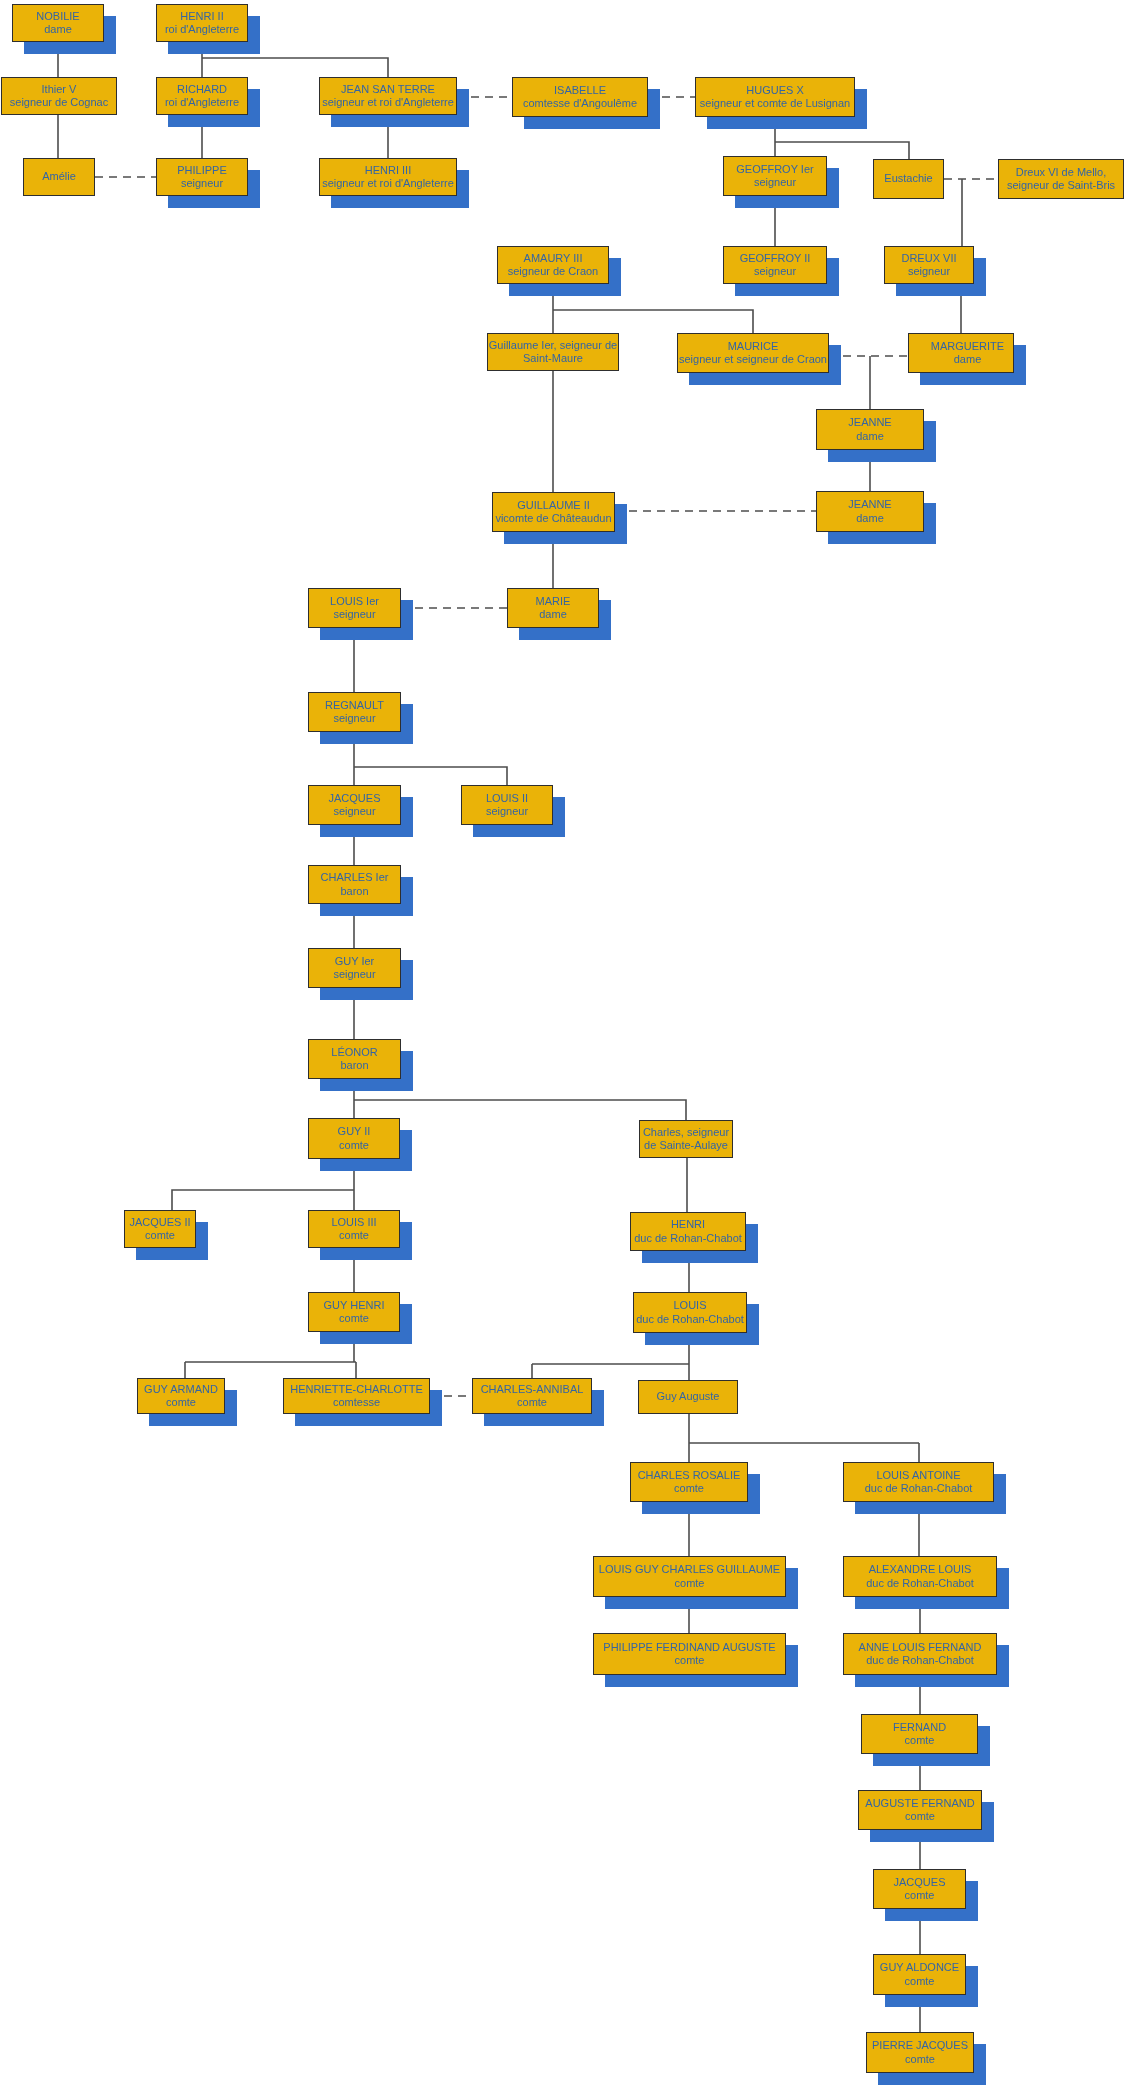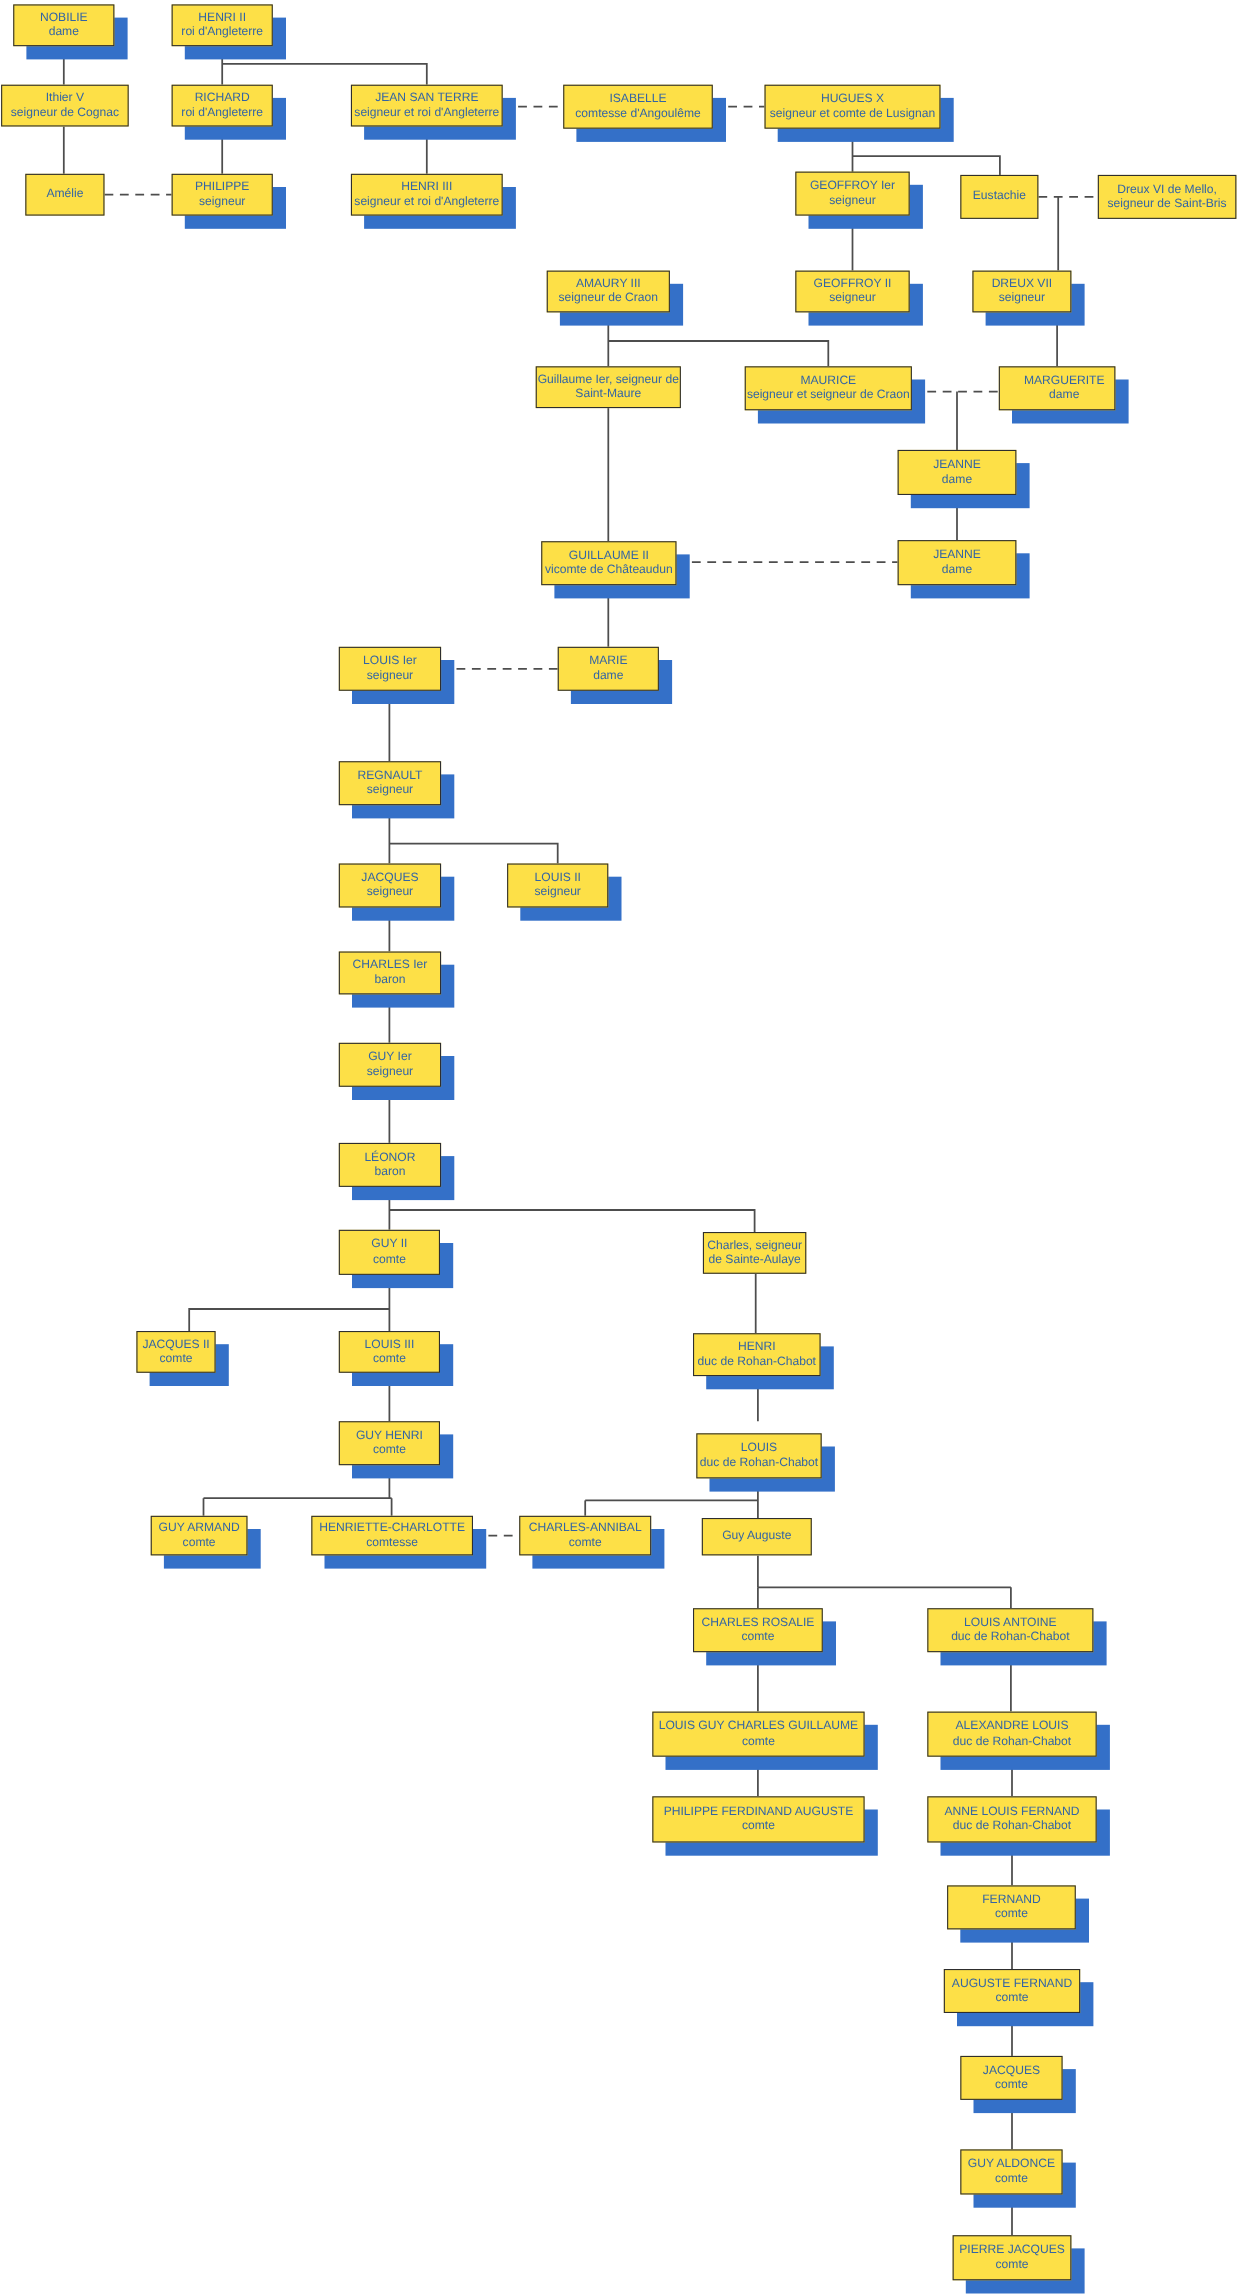--- a/index.html
+++ b/index.html
@@ -7,21 +7,21 @@
     position:relative;
     width:1128px;height:2086px;
     background:#ffffff;
     font-family:"Liberation Sans", sans-serif;
     overflow:hidden;
   }
   #edges{position:absolute;left:0;top:0;width:1128px;height:2086px;}
   .node{
     position:absolute;
     box-sizing:border-box;
-    background:#fde047;
+    background:#eab308;
     border:1.5px solid #2e2e2e;
     display:flex;flex-direction:column;
     align-items:center;justify-content:center;
     text-align:center;
     color:#3465a4;
     font-size:11px;line-height:13.5px;
     z-index:2;
     cursor:default;
   }
   .node.shadow{box-shadow:12px 12px 0 0 #3470c8;}
@@ -227,21 +227,21 @@
       <div class="line">comte</div>
     </div>
     <div class="node shadow" style="left: 630px; top: 1212px; width: 116px; height: 39px;">
       <div class="line">HENRI</div>
       <div class="line">duc de Rohan-Chabot</div>
     </div>
     <div class="node shadow" style="left: 308px; top: 1292px; width: 92px; height: 40px;">
       <div class="line">GUY HENRI</div>
       <div class="line">comte</div>
     </div>
-    <div class="node shadow" style="left: 633px; top: 1292px; width: 114px; height: 41px; margin-top: 11px;">
+    <div class="node shadow" style="left: 633px; top: 1292px; width: 114px; height: 41px;">
       <div class="line">LOUIS</div>
       <div class="line">duc de Rohan-Chabot</div>
     </div>
     <div class="node shadow" style="left: 137px; top: 1378px; width: 88px; height: 36px;">
       <div class="line">GUY ARMAND</div>
       <div class="line">comte</div>
     </div>
     <div class="node shadow" style="left: 283px; top: 1378px; width: 147px; height: 36px;">
       <div class="line">HENRIETTE-CHARLOTTE</div>
       <div class="line">comtesse</div>

